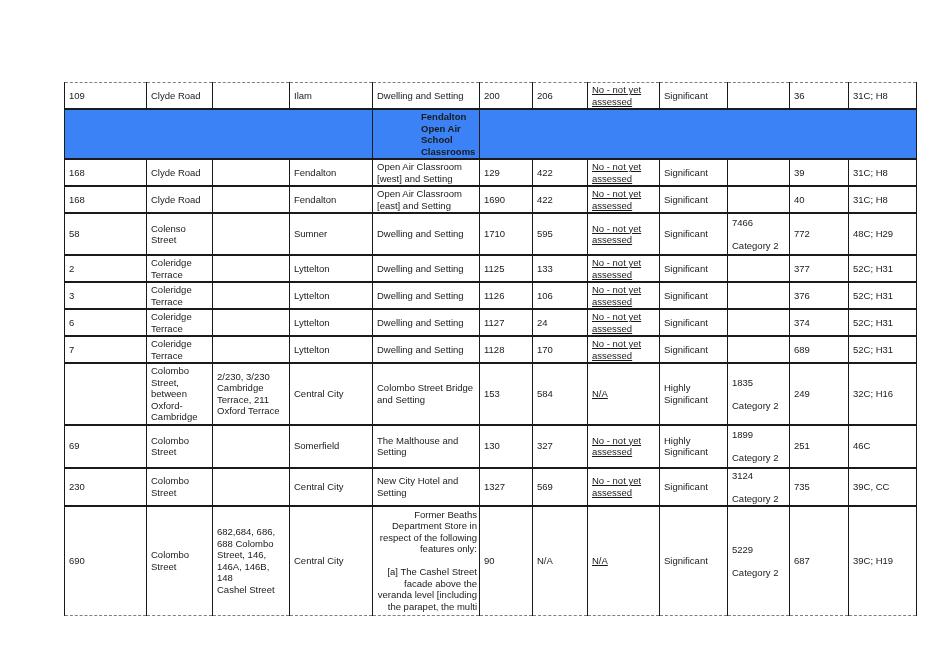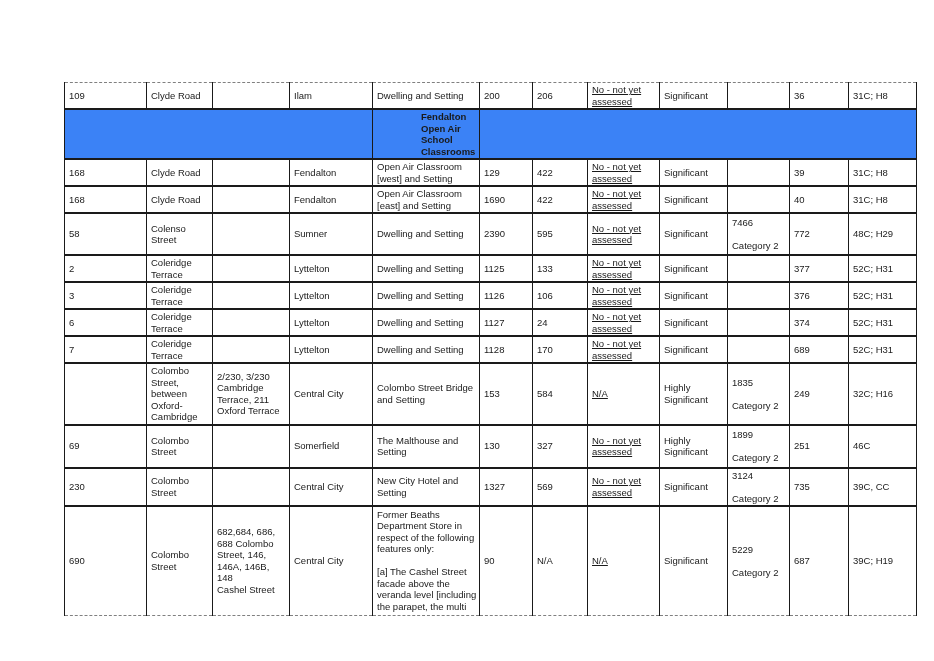--- a/index.html
+++ b/index.html
@@ -27,21 +27,21 @@
     font-size: 9.5px;
     line-height: 11.5px;
     vertical-align: middle;
     white-space: pre-line;
     word-wrap: break-word;
     overflow: hidden;
   }
   tr.section-row td { background: #3b82f6; padding-left: 48px; }
   td.section-label { font-weight: bold; }
   td.assessed { font-weight: normal; text-decoration: underline; }
-  td.vtop { vertical-align: top; }
+  td.vtop { vertical-align: top; text-align: right; }
   td.vtop .clip { overflow: hidden; height: 104px; }
   tr.first-row td { border-top: 1px dashed #808080; }
   tr.last-row td  { border-bottom: 1px dashed #808080; }
 </style>
 </head>
 <body>
 
 <table class="doc">
   <colgroup>
       <col style="width: 82px;">
@@ -110,21 +110,21 @@
         <td></td>
         <td>40</td>
         <td>31C; H8</td>
       </tr>
       <tr style="height: 42px;">
         <td>58</td>
         <td>Colenso Street</td>
         <td></td>
         <td>Sumner</td>
         <td>Dwelling and Setting</td>
-        <td>2390</td>
+        <td>1710</td>
         <td>595</td>
         <td class="assessed">No - not yet
 assessed</td>
         <td>Significant</td>
         <td>7466
 
 Category 2</td>
         <td>772</td>
         <td>48C; H29</td>
       </tr>

